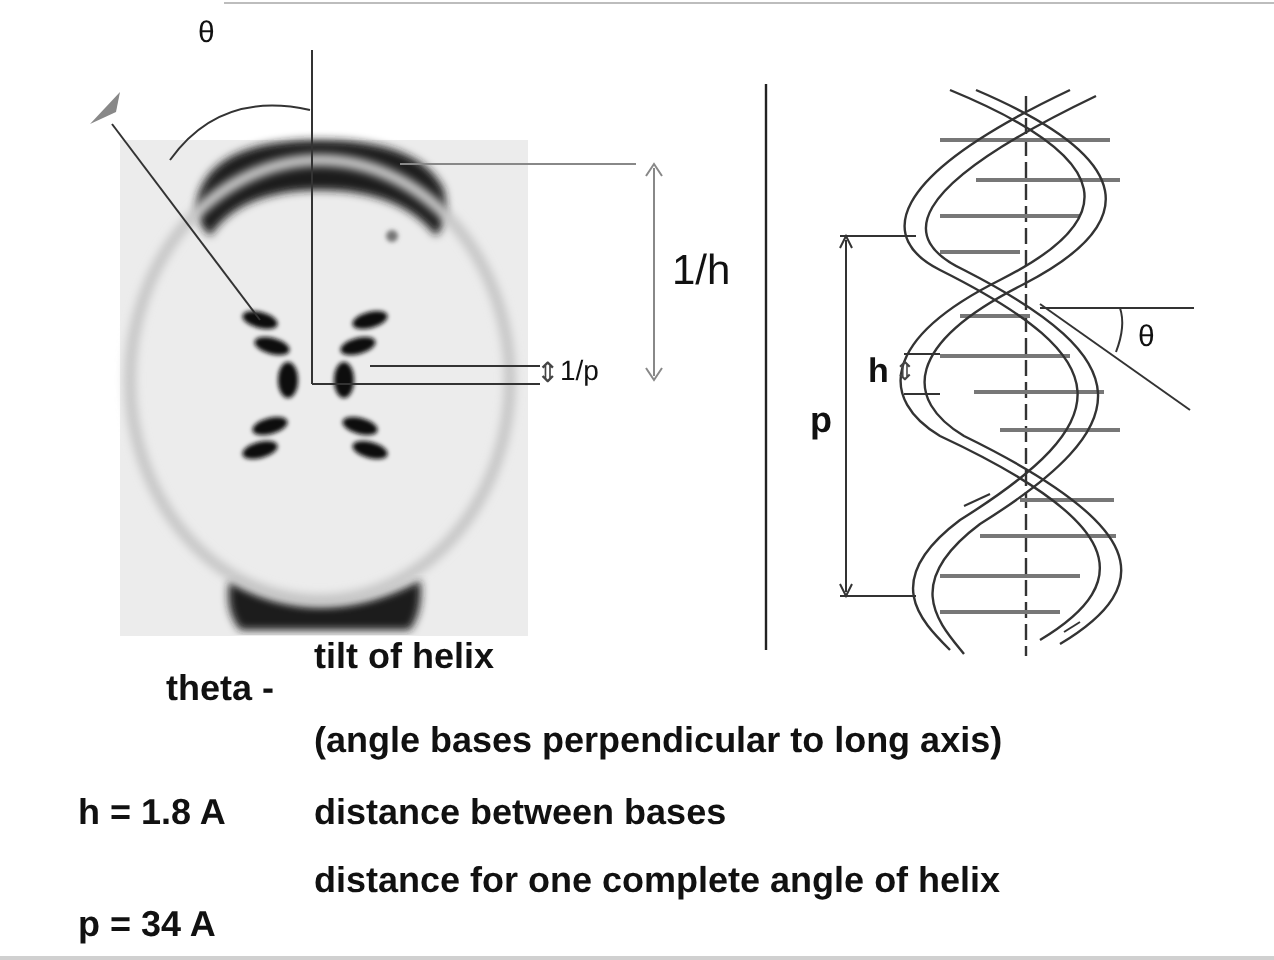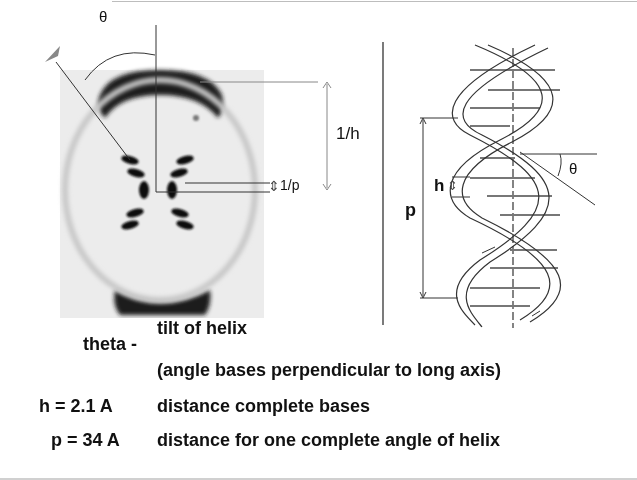--- a/index.html
+++ b/index.html
@@ -103,32 +103,32 @@
       <line x1="520" y1="152" x2="595" y2="205"></line>
       <path d="M560 154 Q563 163 558 176"></path>
 
       <line x1="482" y1="253" x2="495" y2="247"></line>
       <line x1="540" y1="311" x2="532" y2="316"></line>
     </g>
   </g>
 </svg>
 
 <span class="lbl" style="left:99px;top:8px;font-size:15px;">θ</span>
-<span class="lbl" style="left:336px;top:124px;font-size:17px;">1/h</span>
+<span class="lbl" style="left:336px;top:124px;font-size:21px;">1/h</span>
 <span class="lbl" style="left:268px;top:178px;font-size:14px;color:#444;">⇕</span>
 <span class="lbl" style="left:280px;top:177px;font-size:14px;">1/p</span>
 
 <span class="lbl" style="left:405px;top:200px;font-size:18px;font-weight:bold;">p</span>
 <span class="lbl" style="left:434px;top:176px;font-size:17px;font-weight:bold;">h</span>
 <span class="lbl" style="left:447px;top:178px;font-size:13px;color:#444;">⇕</span>
 <span class="lbl" style="left:569px;top:160px;font-size:15px;">θ</span>
 
 <div>
   <span class="legend" style="left:83px;top:334px;">theta -</span>
   <span class="legend" style="left:157px;top:318px;">tilt of helix</span>
   <span class="legend" style="left:157px;top:360px;">(angle bases perpendicular to long axis)</span>
-  <span class="legend" style="left:39px;top:396px;">h = 2.1 A</span>
-  <span class="legend" style="left:157px;top:396px;">distance complete bases</span>
-  <span class="legend" style="left:39px;top:430px;margin-left:12px;">p = 34 A</span>
+  <span class="legend" style="left:39px;top:396px;">h = 1.8 A</span>
+  <span class="legend" style="left:157px;top:396px;">distance between bases</span>
+  <span class="legend" style="left:39px;top:452px;">p = 34 A</span>
   <span class="legend" style="left:157px;top:430px;">distance for one complete angle of helix</span>
 </div>
 
 <div class="botline"></div>
 
 </body></html>

